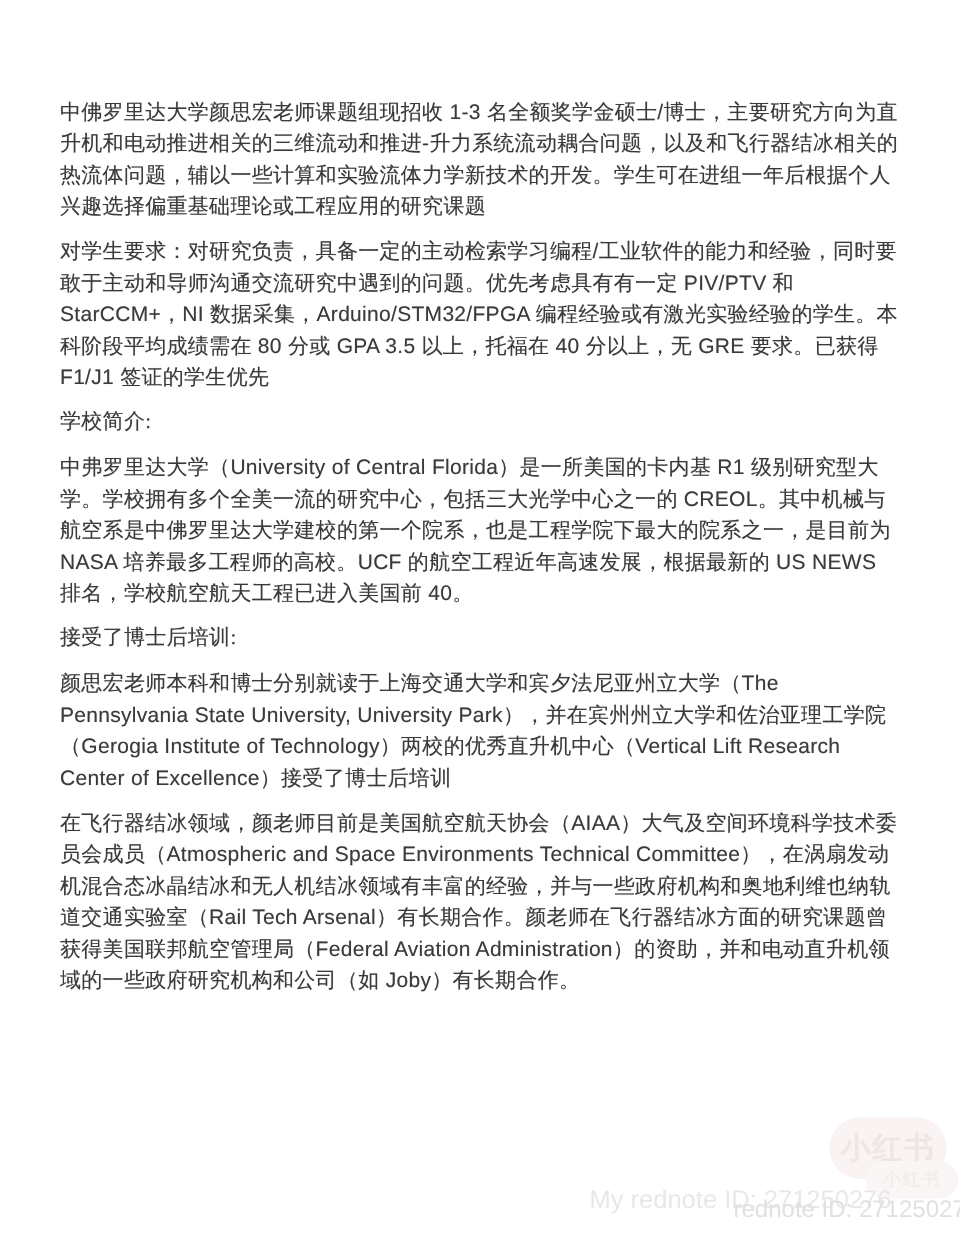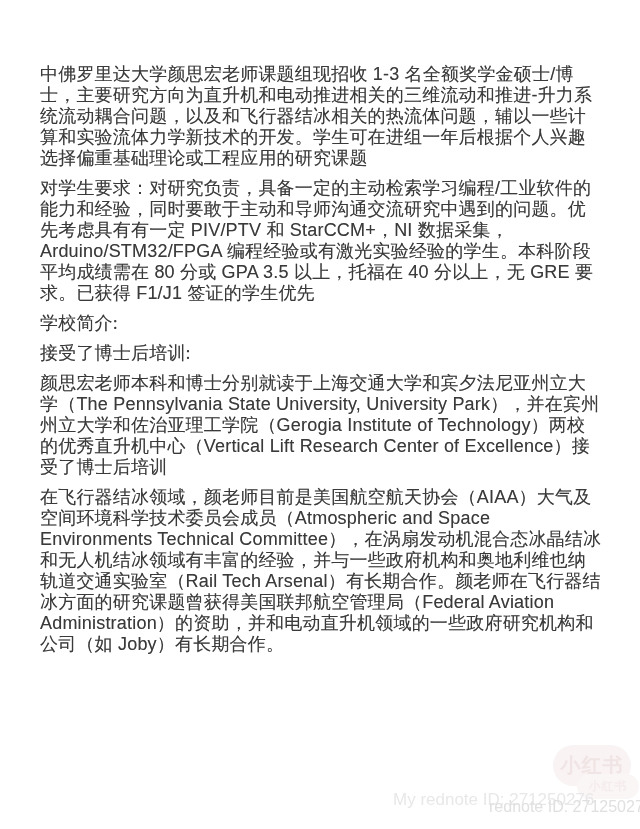--- a/index.html
+++ b/index.html
@@ -12,21 +12,21 @@
     height: 829px;
     position: relative;
     overflow: hidden;
     font-family: "Liberation Sans", "DejaVu Sans", sans-serif;
   }
   .doc {
     position: absolute;
     left: 40px;
     top: 64px;
     width: 562px;
-    font-size: 18px;
+    font-size: 14px;
     line-height: 21px;
     color: #3a3a3a;
     letter-spacing: 0.2px;
     text-shadow: 0 0 0.5px rgba(70,70,70,0.45); 
   }
   .block {
     margin: 0 0 9px 0;
     word-break: normal;
     overflow-wrap: break-word;
   }
@@ -77,20 +77,21 @@
     color: #e0e0e0;
   }
 </style>
 </head>
 <body>
 
 <main class="doc">
     <p class="block">中佛罗里达大学颜思宏老师课题组现招收 1-3 名全额奖学金硕士/博士，主要研究方向为直升机和电动推进相关的三维流动和推进-升力系统流动耦合问题，以及和飞行器结冰相关的热流体问题，辅以一些计算和实验流体力学新技术的开发。学生可在进组一年后根据个人兴趣选择偏重基础理论或工程应用的研究课题</p>
     <p class="block">对学生要求：对研究负责，具备一定的主动检索学习编程/工业软件的能力和经验，同时要敢于主动和导师沟通交流研究中遇到的问题。优先考虑具有有一定 PIV/PTV 和 StarCCM+，NI 数据采集，Arduino/STM32/FPGA 编程经验或有激光实验经验的学生。本科阶段平均成绩需在 80 分或 GPA 3.5 以上，托福在 40 分以上，无 GRE 要求。已获得 F1/J1 签证的学生优先</p>
     <p class="block heading">学校简介:</p>
+    <p class="block">中弗罗里达大学（University of Central Florida）是一所美国的卡内基 R1 级别研究型大学。学校拥有多个全美一流的研究中心，包括三大光学中心之一的 CREOL。其中机械与航空系是中佛罗里达大学建校的第一个院系，也是工程学院下最大的院系之一，是目前为 NASA 培养最多工程师的高校。UCF 的航空工程近年高速发展，根据最新的 US NEWS 排名，学校航空航天工程已进入美国前 40。</p>
     <p class="block heading">接受了博士后培训:</p>
     <p class="block">颜思宏老师本科和博士分别就读于上海交通大学和宾夕法尼亚州立大学（The Pennsylvania State University, University Park），并在宾州州立大学和佐治亚理工学院（Gerogia Institute of Technology）两校的优秀直升机中心（Vertical Lift Research Center of Excellence）接受了博士后培训</p>
     <p class="block">在飞行器结冰领域，颜老师目前是美国航空航天协会（AIAA）大气及空间环境科学技术委员会成员（Atmospheric and Space Environments Technical Committee），在涡扇发动机混合态冰晶结冰和无人机结冰领域有丰富的经验，并与一些政府机构和奥地利维也纳轨道交通实验室（Rail Tech Arsenal）有长期合作。颜老师在飞行器结冰方面的研究课题曾获得美国联邦航空管理局（Federal Aviation Administration）的资助，并和电动直升机领域的一些政府研究机构和公司（如 Joby）有长期合作。</p>
   </main>
 
 <div class="wm-badge">
   <span>小红书</span>
 </div>
 <div class="wm-badge echo">
   <span>小红书</span>

